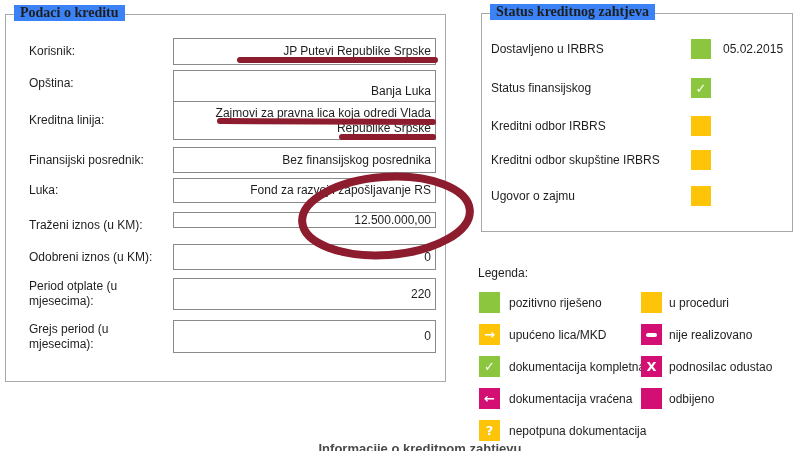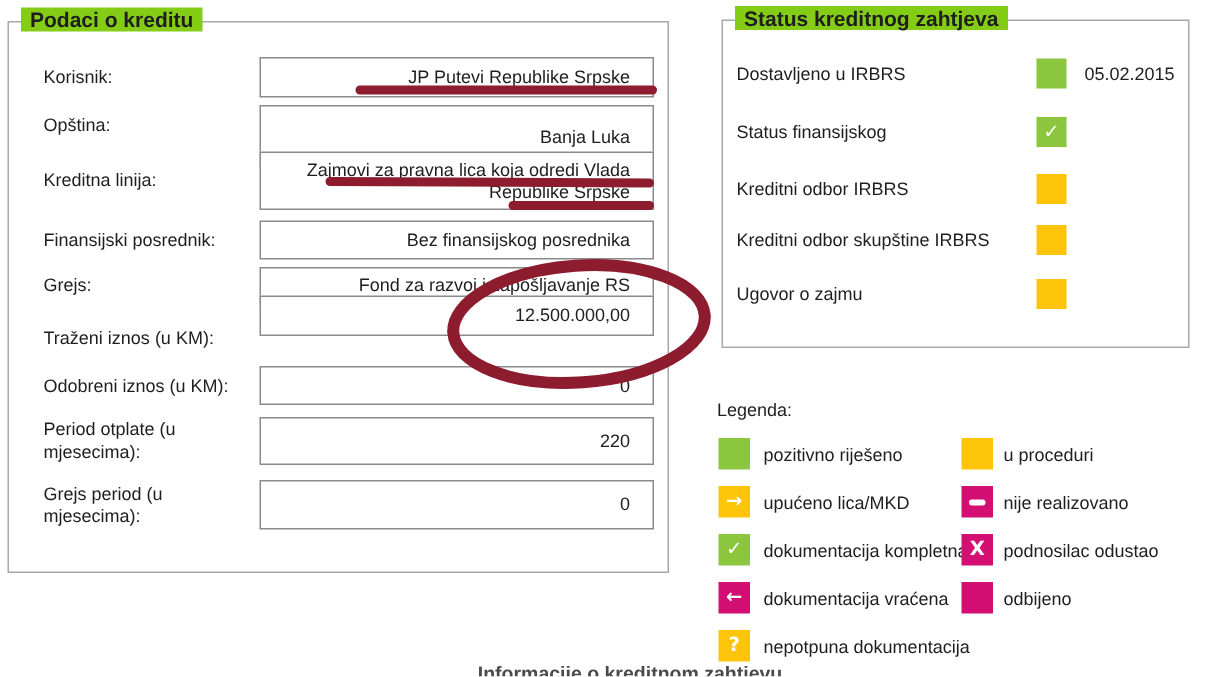--- a/index.html
+++ b/index.html
@@ -1,29 +1,29 @@
 <!DOCTYPE html>
 <html><head>
 <meta charset="utf-8">
 <style>
   html,body{margin:0;padding:0;background:#fff;}
   .screen{position:relative;width:805px;height:451px;overflow:hidden;background:#fff;
           font-family:"Liberation Sans",sans-serif;color:#1e1e1e;}
   
   .panel{position:absolute;border:1px solid #a8a8a8;background:#fff;box-sizing:border-box;}
-  .panel-title{position:absolute;top:-10px;left:8px;background:#84cc16;padding:0 6px;
-               font-size:14px;font-weight:bold;white-space:nowrap;}
+  .panel-title{position:absolute;top:-10px;left:8px;background:#3b82f6;padding:0 6px;
+               font-size:14px;font-weight:bold;white-space:nowrap;font-family:Liberation Serif, serif;}
   #credit-panel{left:5px;top:14px;width:441px;height:368px;}
   #status-panel{left:481px;top:13px;width:312px;height:219px;}
   
   .field-label{position:absolute;left:23px;width:144px;font-size:12px;line-height:15px;
                display:flex;align-items:center;}
   .value-box{position:absolute;left:167px;width:263px;border:1px solid #8a8a8a;background:#fff;
              box-sizing:border-box;display:flex;align-items:center;justify-content:flex-end;
-             padding:0 15px;font-size:12px;line-height:15px;text-align:right;}
+             padding:0 4px;font-size:12px;line-height:15px;text-align:right;}
   
   .status-label{position:absolute;left:9px;height:20px;display:flex;align-items:center;
                 font-size:12px;white-space:nowrap;}
   .sq{position:absolute;width:20px;height:20px;display:flex;align-items:center;justify-content:center;}
   .status-date{position:absolute;left:241px;height:20px;display:flex;align-items:center;font-size:12px;}
   
   #legend-title{position:absolute;left:478px;top:266px;font-size:12px;}
   .leg-sq{position:absolute;width:21px;height:21px;display:flex;align-items:center;justify-content:center;}
   .leg-label{position:absolute;height:21px;display:flex;align-items:center;font-size:12px;white-space:nowrap;}
   .glyph{color:#fff;font-weight:bold;font-size:13px;line-height:1;
@@ -44,24 +44,24 @@
     <div class="panel-title">Podaci o kreditu</div>
     <div id="credit-fields">
         <div class="field-label" style="top:23px;height:27px">Korisnik:</div>
         <div class="value-box" style="top:23px;height:27px">JP Putevi Republike Srpske</div>
         <div class="field-label" style="top:55px;height:27px">Opština:</div>
         <div class="value-box" style="top:55px;height:42px">Banja Luka</div>
         <div class="field-label" style="top:86px;height:39px">Kreditna linija:</div>
         <div class="value-box" style="top:86px;height:39px">Zajmovi za pravna lica koja odredi Vlada Republike Srpske</div>
         <div class="field-label" style="top:132px;height:26px">Finansijski posrednik:</div>
         <div class="value-box" style="top:132px;height:26px">Bez finansijskog posrednika</div>
-        <div class="field-label" style="top:163px;height:25px">Grejs:</div>
+        <div class="field-label" style="top:163px;height:25px">Luka:</div>
         <div class="value-box" style="top:163px;height:25px">Fond za razvoj i zapošljavanje RS</div>
         <div class="field-label" style="top:197px;height:27px">Traženi iznos (u KM):</div>
-        <div class="value-box" style="top:182px;height:27px">12.500.000,00</div>
+        <div class="value-box" style="top:197px;height:16px">12.500.000,00</div>
         <div class="field-label" style="top:229px;height:26px">Odobreni iznos (u KM):</div>
         <div class="value-box" style="top:229px;height:26px">0</div>
         <div class="field-label" style="top:263px;height:32px">Period otplate (u mjesecima):</div>
         <div class="value-box" style="top:263px;height:32px">220</div>
         <div class="field-label" style="top:305px;height:33px">Grejs period (u mjesecima):</div>
         <div class="value-box" style="top:305px;height:33px">0</div>
       </div>
   </div>
 
   <div class="panel" id="status-panel">

